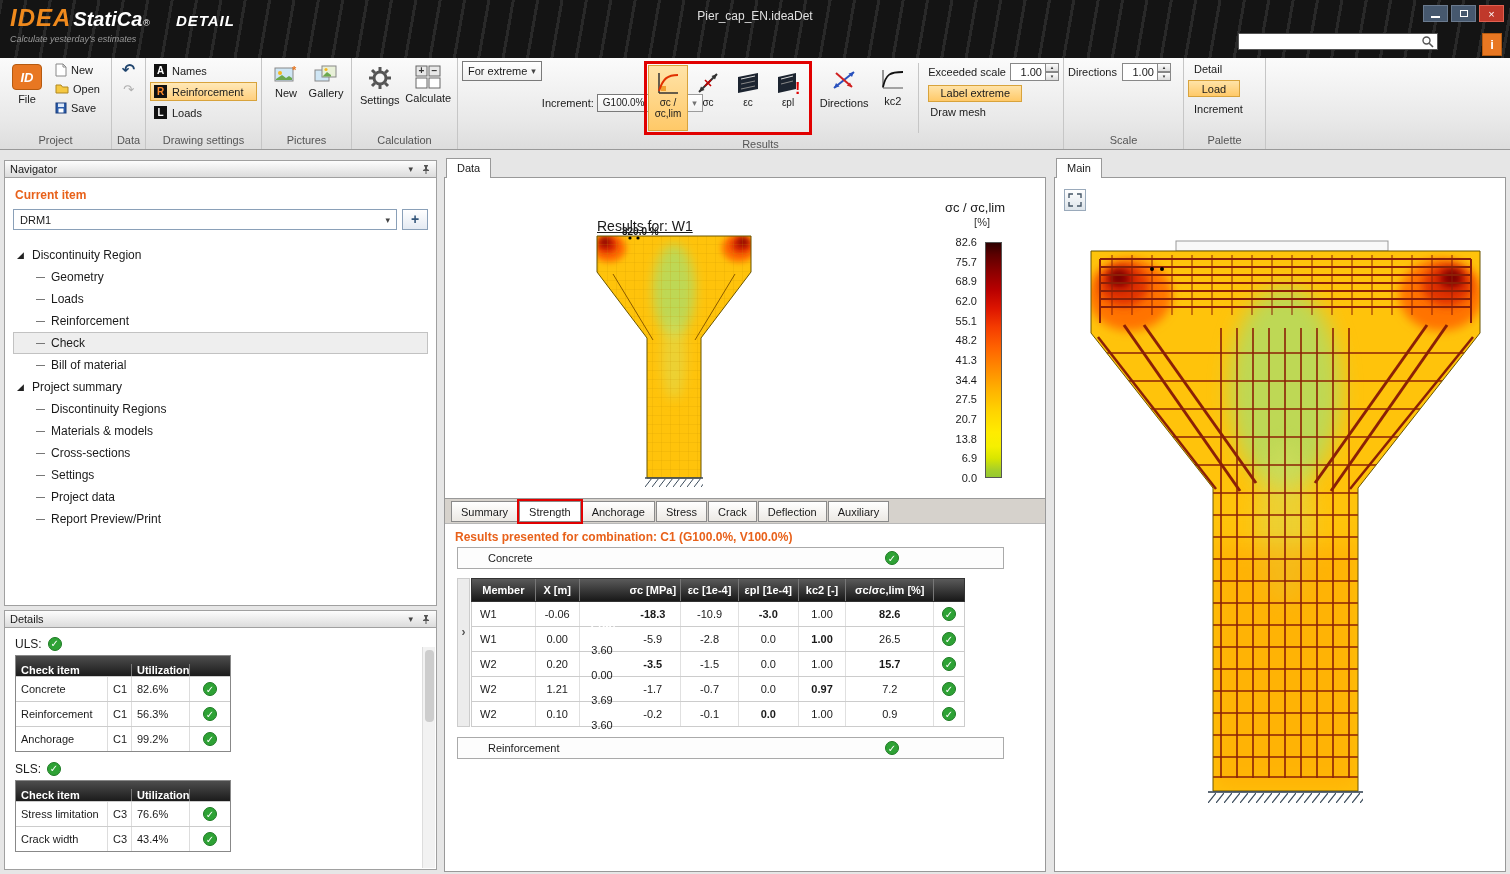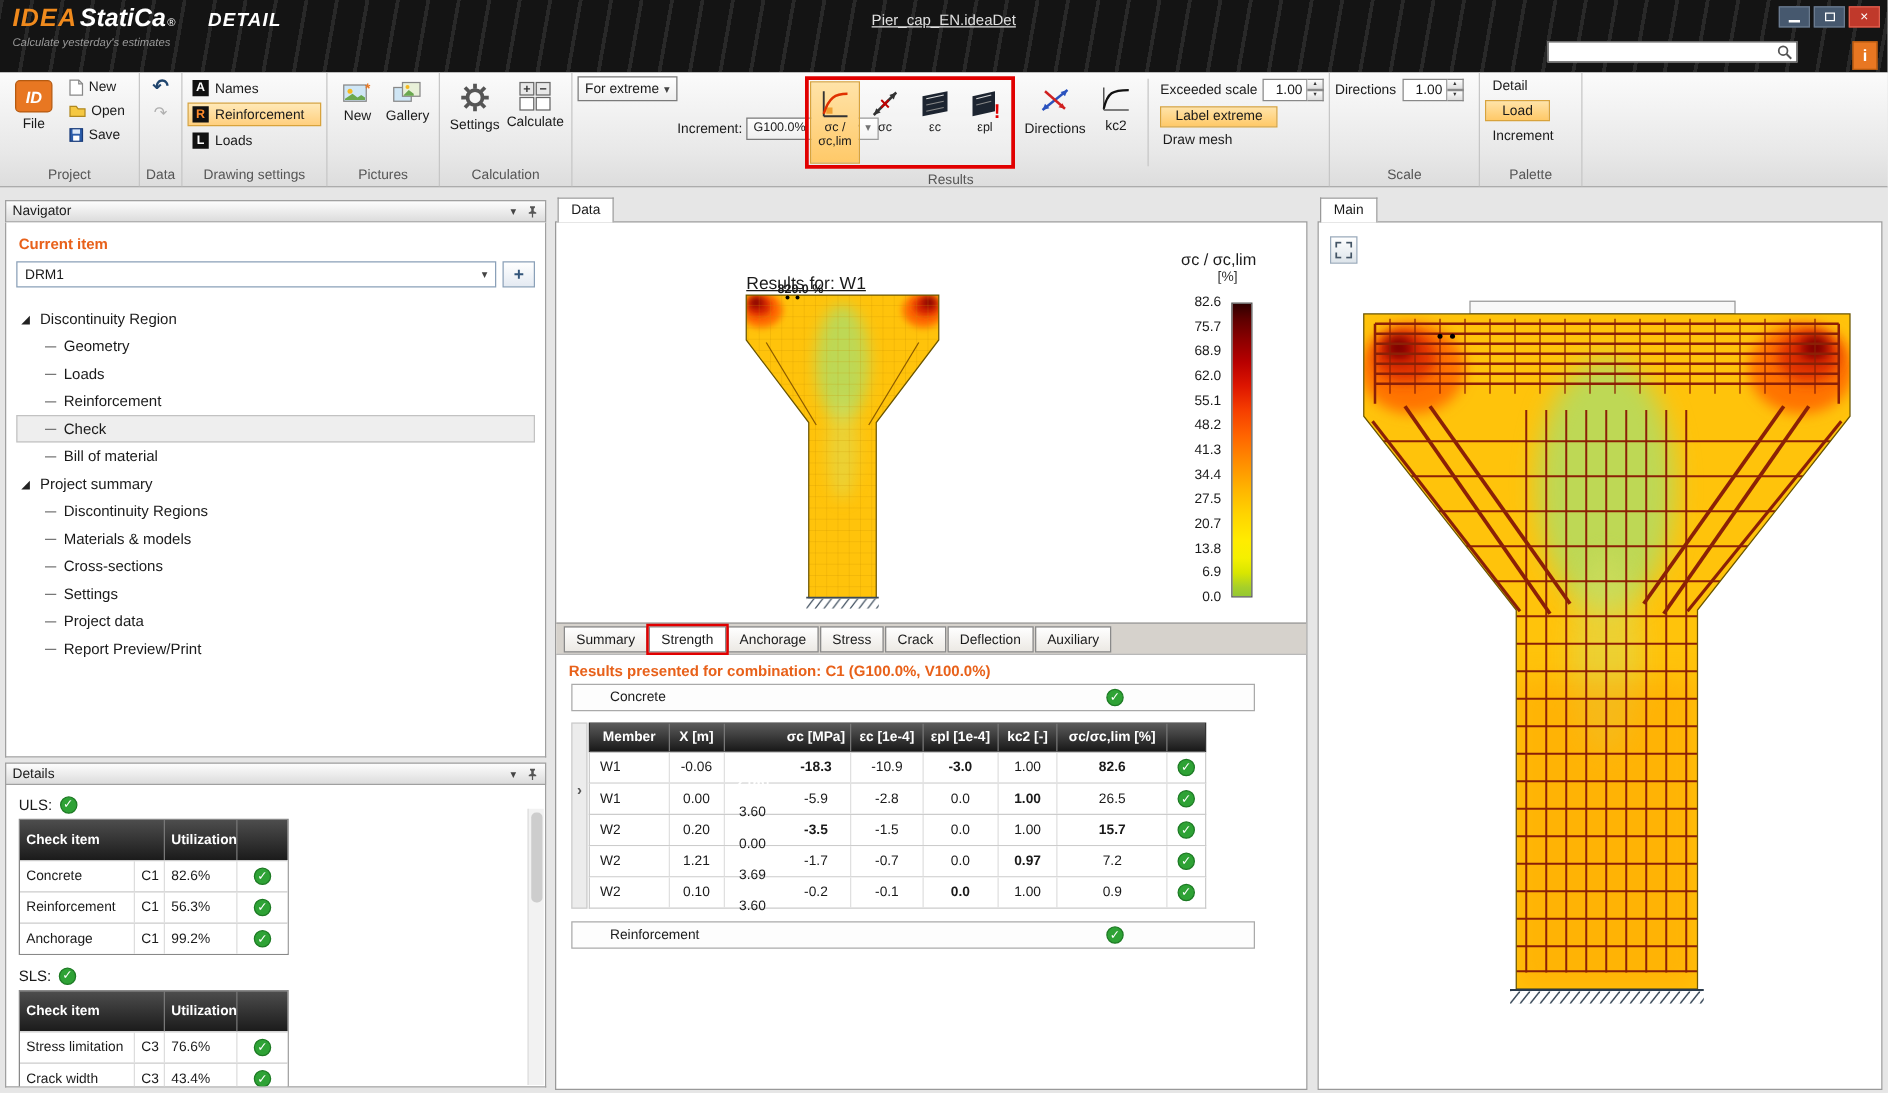--- a/index.html
+++ b/index.html
@@ -4,26 +4,26 @@
 <style>
 *{margin:0;padding:0;box-sizing:border-box;}
 html,body{width:1510px;height:874px;overflow:hidden;background:#e9e9e9;
   font-family:"Liberation Sans","DejaVu Sans",sans-serif;font-size:11px;color:#1a1a1a;}
 
 
 .titlebar{position:absolute;top:0;left:0;width:1510px;height:58px;background:#141414;
   background-image:repeating-linear-gradient(100deg,rgba(95,95,95,.28) 0 3px,rgba(0,0,0,0) 3px 24px);}
 .logo{position:absolute;left:10px;top:4px;}
 .logo-row{display:flex;align-items:baseline;}
-.logo-idea{color:#F08A1D;font-weight:800;font-style:italic;font-size:20px;letter-spacing:1px;text-align:right;}
+.logo-idea{color:#F08A1D;font-weight:800;font-style:italic;font-size:24px;letter-spacing:1px;text-align:right;}
 .logo-statica{color:#fff;font-weight:700;font-style:italic;font-size:20px;margin-left:2px;}
 .logo-reg{color:#fff;font-size:9px;vertical-align:super;margin-left:1px;}
 .logo-product{color:#fff;font-weight:800;font-style:italic;font-size:15px;margin-left:26px;letter-spacing:1px;}
 .tagline{color:#9a9a9a;font-style:italic;font-size:9px;margin-top:2px;}
-.doc-title{position:absolute;left:0;right:0;top:9px;text-align:center;color:#e0e0e0;font-size:12px;text-decoration:underline;}
+.doc-title{position:absolute;left:0;right:0;top:9px;text-align:center;color:#e0e0e0;font-size:12px;}
 .winbtns{position:absolute;top:5px;right:6px;display:flex;gap:3px;}
 .winbtn{width:25px;height:17px;background:#46586e;border:1px solid #6a7a8e;color:#fff;
   display:flex;align-items:center;justify-content:center;font-size:11px;cursor:pointer;}
 .winbtn.close{background:#C0392B;border-color:#e06050;}
 .minbar{display:inline-block;width:9px;height:2px;background:#fff;margin-top:6px;}
 .maxbox{display:inline-block;width:8px;height:7px;border:1.5px solid #fff;}
 .searchbox{position:absolute;top:33px;right:72px;width:200px;height:17px;background:#fff;border:1px solid #555;
   display:flex;align-items:center;padding:0 3px;}
 .searchinput{flex:1;border:none;outline:none;font-size:11px;background:transparent;}
 .infobtn{position:absolute;top:33px;right:8px;width:20px;height:23px;background:#E87722;border:1px solid #b55a10;
@@ -98,21 +98,21 @@
 .expander{width:15px;font-size:9px;color:#222;flex:none;}
 .tick{width:15px;position:relative;flex:none;height:100%;}
 .tick::before{content:"";position:absolute;left:0;top:50%;width:9px;height:1px;background:#777;}
 .details{position:absolute;left:4px;top:460px;width:433px;height:260px;}
 .det-body{position:absolute;top:18px;left:0;right:0;bottom:0;background:#fff;border:1px solid #a0a0a0;border-top:none;
   padding:5px 10px;overflow:hidden;}
 .limit-row{display:flex;align-items:center;gap:6px;height:21px;font-size:12px;}
 .check-circle{width:14px;height:14px;border-radius:50%;background:#2EA235;border:1px solid #1d7a24;color:#fff;
   font-size:10px;font-weight:bold;display:inline-flex;align-items:center;justify-content:center;flex:none;}
 .dtable{width:216px;border:1px solid #888;margin:1px 0 6px 0;}
-.dt-head{display:flex;background:linear-gradient(#4d4d4d,#1b1b1b);color:#fff;height:32px;font-weight:bold;}
+.dt-head{display:flex;background:linear-gradient(#4d4d4d,#1b1b1b);color:#fff;height:20px;font-weight:bold;align-items:flex-end;}
 .dt-head > div{display:flex;align-items:center;padding:0 5px;border-right:1px solid #777;}
 .dh-item{width:116px;}.dh-util{width:58px;}.dh-ic{width:24px;border-right:none!important;}
 .dt-row{display:flex;height:25px;border-top:1px solid #ccc;background:#fff;}
 .dt-row > div{padding:0 5px;border-right:1px solid #ddd;display:flex;align-items:center;}
 .dt-item{width:92px;}.dt-combo{width:24px;}.dt-util{width:58px;}
 .dt-icon{width:40px;border-right:none!important;justify-content:center;}
 .det-scroll{position:absolute;right:1px;top:19px;bottom:1px;width:13px;background:#f2f2f2;border-left:1px solid #ddd;}
 .det-thumb{position:absolute;top:3px;left:2px;width:9px;height:72px;background:#cdcdcd;border-radius:4px;cursor:pointer;}
 
 

